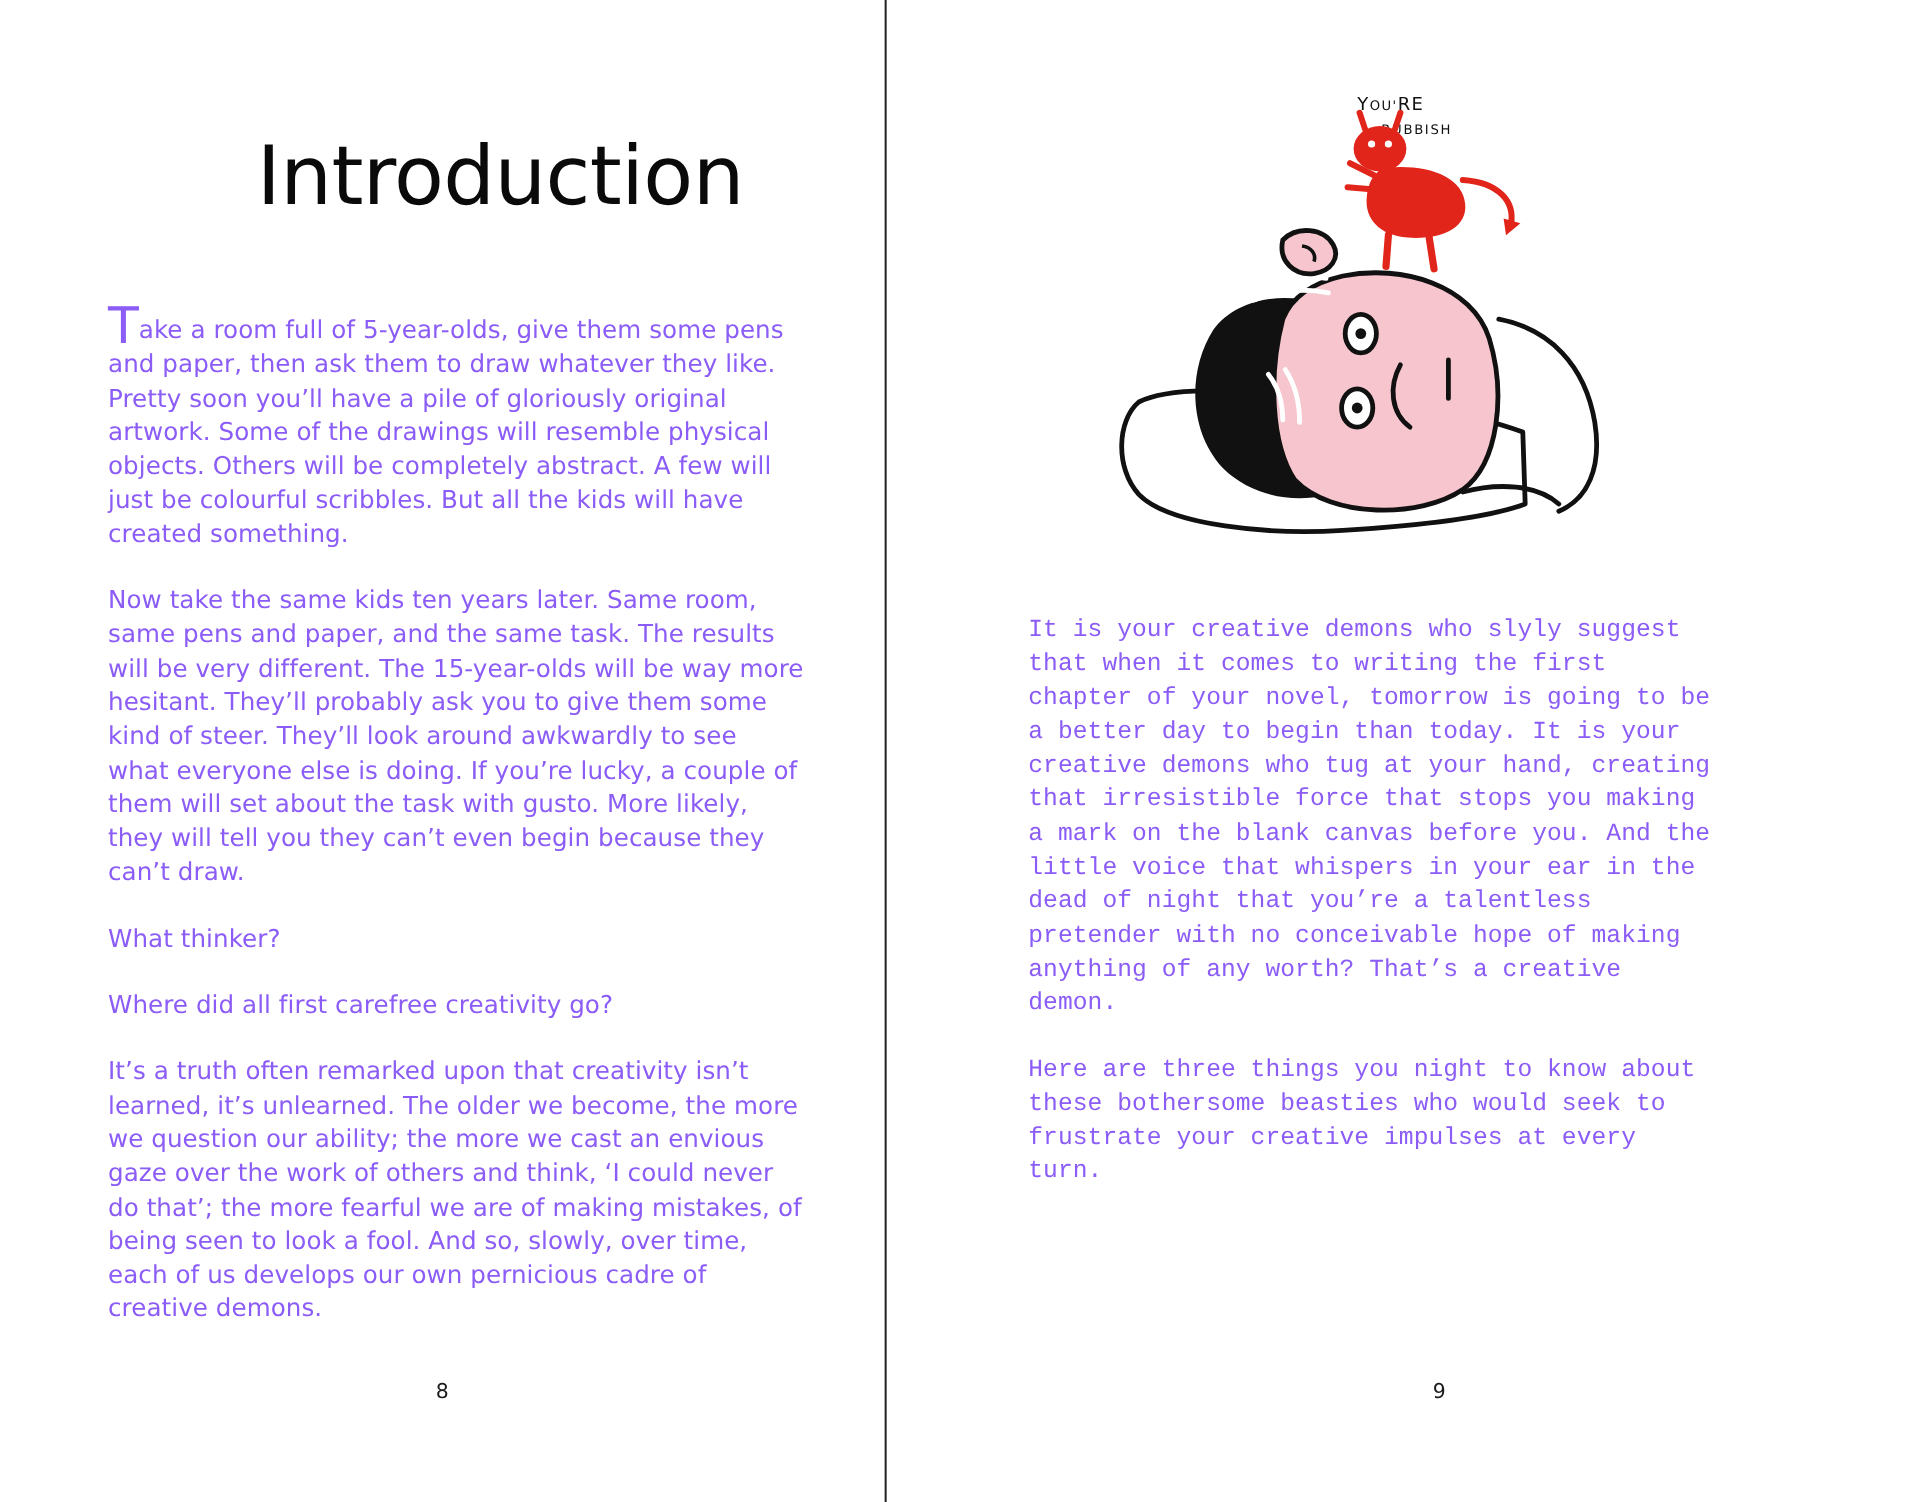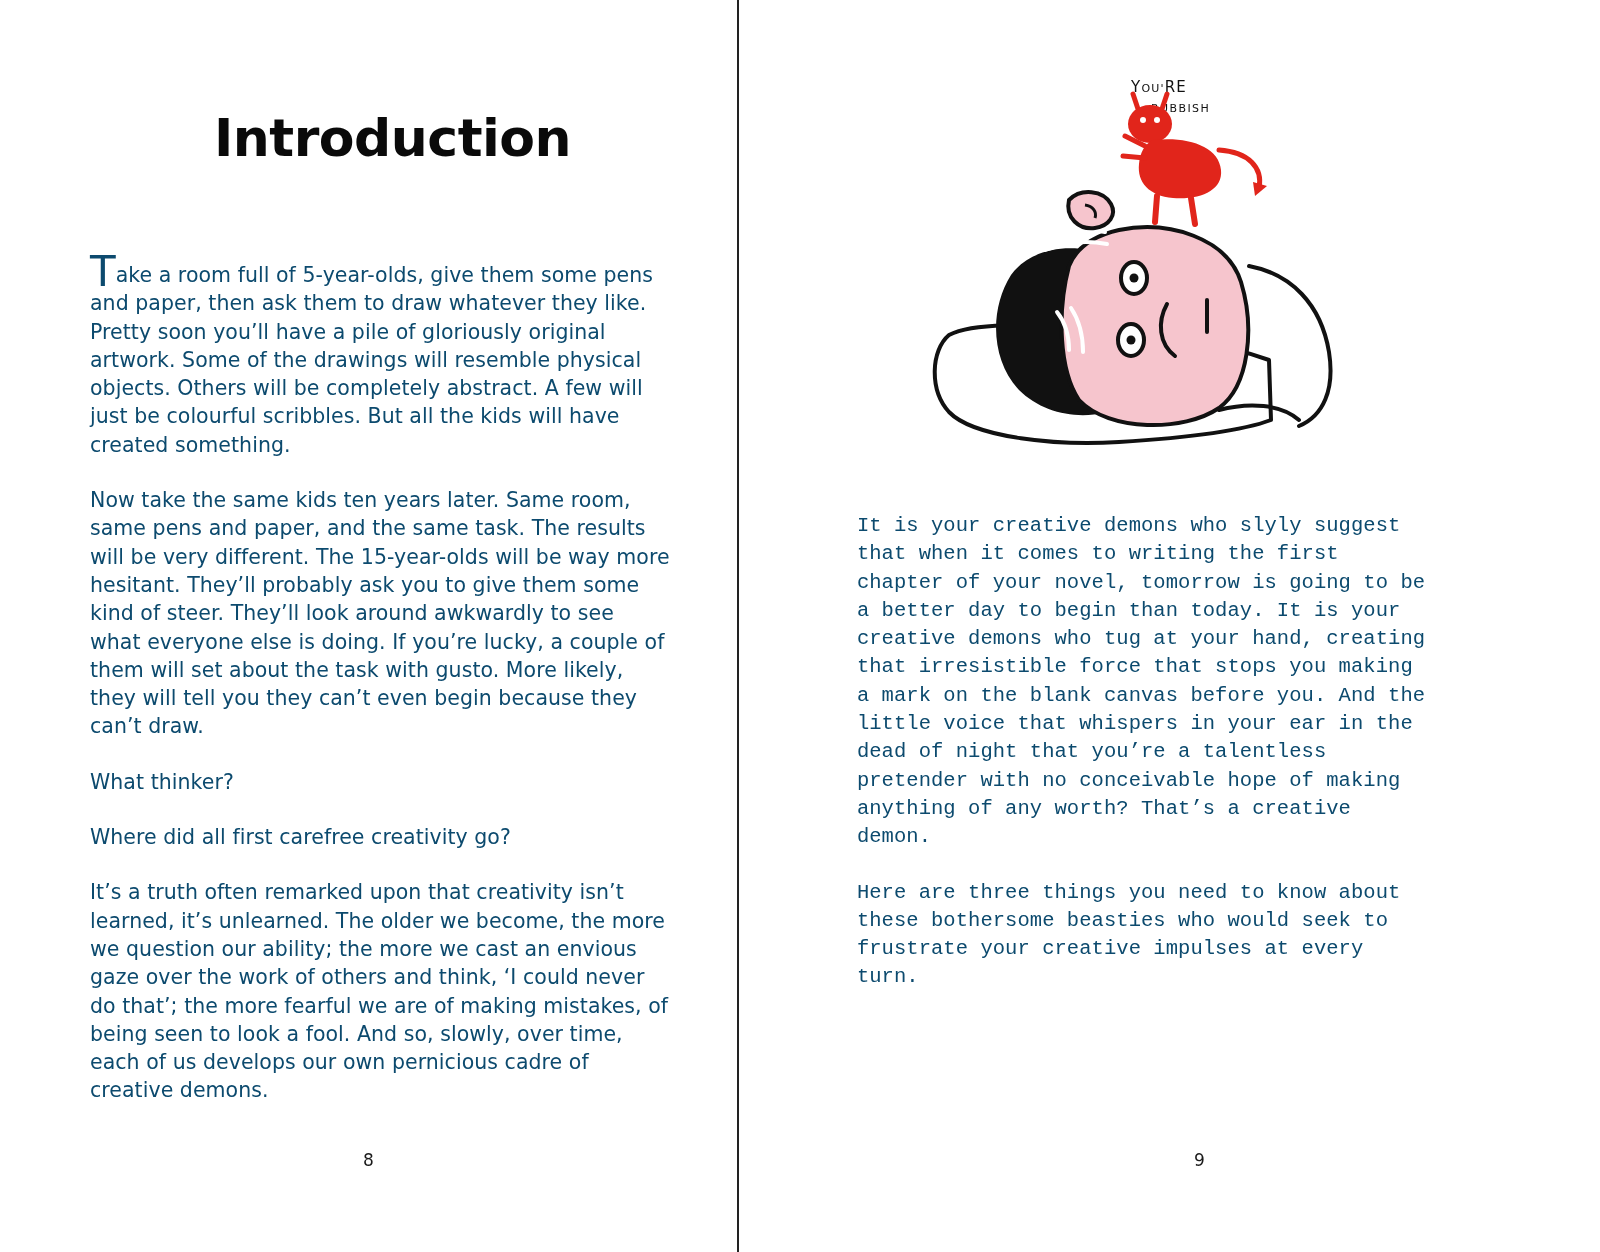--- a/index.html
+++ b/index.html
@@ -32,22 +32,22 @@
   .gutter {
     width: 2px;
     background: #222222;
     height: 1252px;
   }
   .page-right {
     width: 916px;
   }
   .page-title {
     font-family: "DejaVu Sans", sans-serif;
-    font-weight: bold;
-    font-size: 52px;
+    font-weight: normal;
+    font-size: 68px;
     letter-spacing: -0.5px;
     color: #0a0a0a;
     position: absolute;
     left: 214px;
     top: 108px;
     margin: 0;
   }
   .body-col-left {
     position: absolute;
     left: 90px;
@@ -58,21 +58,21 @@
     position: absolute;
     left: 118px;
     top: 512px;
     width: 580px;
     font-family: Liberation Mono, monospace;
   }
   p.body {
     font-size: 20.5px;
     line-height: 28.3px;
     margin: 0 0 27px 0;
-    color: #0c4a6e;
+    color: #8b5cf6;
     letter-spacing: 0.05px;
   }
   p.body:last-child {
     margin-bottom: 0;
   }
   .dropcap-para {
     position: relative;
   }
   .dropcap {
     font-size: 42px;
@@ -185,19 +185,19 @@
           <path d="M272 138 L276 164" stroke="#e1251b" stroke-width="6" stroke-linecap="round"></path>
 
           <path d="M226 86 L206 76" stroke="#e1251b" stroke-width="5" stroke-linecap="round"></path>
           <path d="M226 98 L204 96" stroke="#e1251b" stroke-width="5" stroke-linecap="round"></path>
         </g>
       </svg>
     </div>
 
     <div class="body-col-right">
       <p class="body">It is your creative demons who slyly suggest that when it comes to writing the first chapter of your novel, tomorrow is going to be a better day to begin than today. It is your creative demons who tug at your hand, creating that irresistible force that stops you making a mark on the blank canvas before you. And the little voice that whispers in your ear in the dead of night that you’re a talentless pretender with no conceivable hope of making anything of any worth? That’s a creative demon.</p>
-      <p class="body">Here are three things you need to know about these bothersome beasties who would seek to frustrate your creative impulses at every turn.</p>
+      <p class="body">Here are three things you night to know about these bothersome beasties who would seek to frustrate your creative impulses at every turn.</p>
     </div>
 
     <div class="folio folio-right">9</div>
   </div>
 
 </div>
 
 </body></html>

